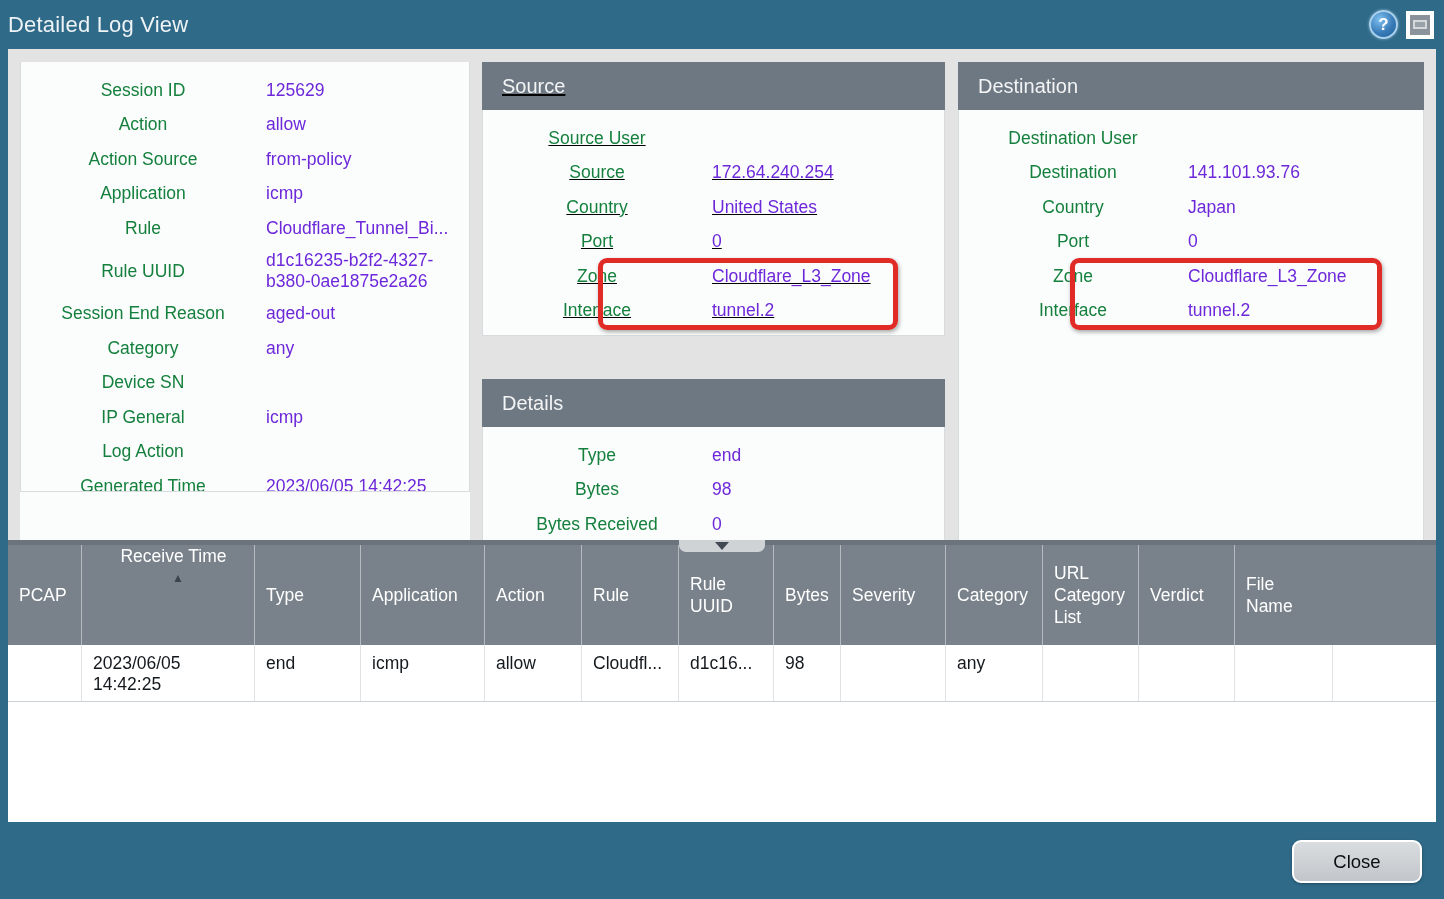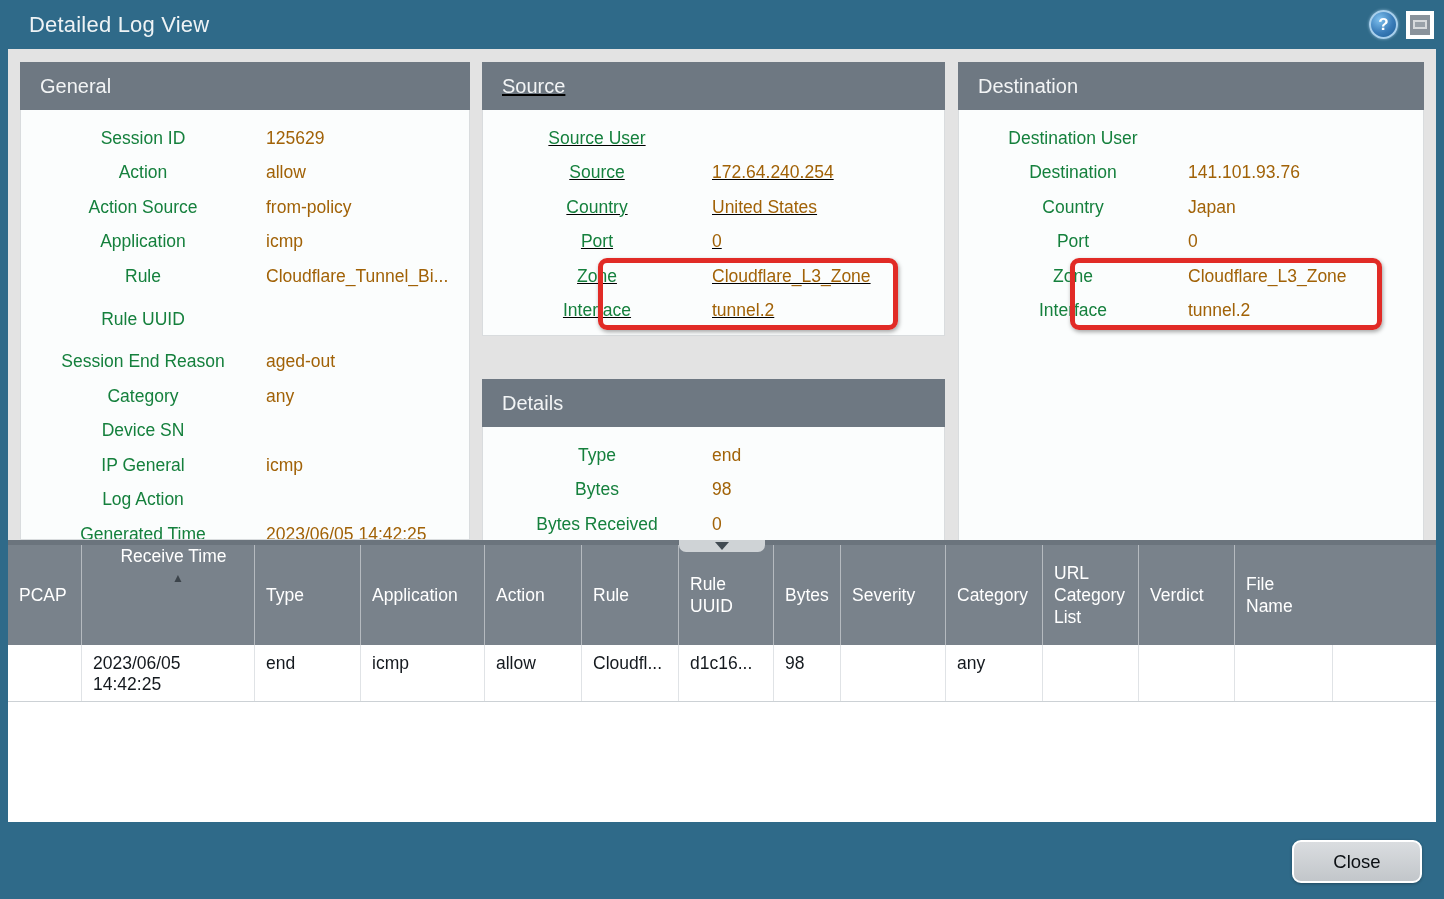--- a/index.html
+++ b/index.html
@@ -5,21 +5,21 @@
   * { margin:0; padding:0; box-sizing:border-box; }
   html,body { width:1444px; height:899px; }
   body {
     font-family:"Liberation Sans","DejaVu Sans",sans-serif;
     background:#2f6a89;
     position:relative;
     overflow:hidden;
   }
   
   .titlebar { position:absolute; left:0; top:0; width:1444px; height:49px;
-    display:flex; align-items:center; padding:0 10px 0 29px;justify-content:space-between; }
+    display:flex; align-items:center; padding:0 10px 0 8px;justify-content:space-between; }
   .titlebar .title { color:#eef3f5; font-size:22px; font-weight:400; letter-spacing:.2px; }
   .titlebar .spacer { flex:1; }
   .help-ic { width:29px; height:29px; border-radius:50%;
     background:radial-gradient(circle at 35% 30%, #7fc1ef 0%, #3a7cb8 55%, #1c5d97 100%);
     border:2px solid #a9d0ec; color:#fff; font-weight:bold; font-size:17px;
     display:flex; align-items:center; justify-content:center; margin-right:8px;
     box-shadow:0 0 3px rgba(200,230,255,.6); cursor:pointer; }
   .win-ic { width:28px; height:28px; background:#fff; padding:4px; cursor:pointer; }
   .win-ic .inner { width:100%; height:100%; background:#8a929b;
     display:flex; align-items:center; justify-content:center; }
@@ -28,21 +28,21 @@
   .content { position:absolute; left:8px; top:49px; width:1428px; height:773px;
     background:#e3e3e3; }
   .panel { position:absolute; background:#fbfdfd; }
   .phead { height:48px; background:#6e7882; color:#f2f4f5; font-size:20px;
     display:flex; align-items:center; padding-left:20px; }
   .pbody { padding:11px 18px 0 18px; background:#fbfdfd;
     border:1px solid #d9dcde; border-top:none; height:calc(100% - 48px); overflow:hidden; }
   .prow { display:flex; min-height:34.5px; align-items:center; }
   .prow.tall { min-height:51px; }
   .plabel { width:192px; text-align:center; color:#15803d; font-size:17.5px; flex:none; }
-  .pvalue { margin-left:19px; color:#a16207; font-size:17.5px; line-height:21px; }
+  .pvalue { margin-left:19px; color:#6d28d9; font-size:17.5px; line-height:21px; }
   .pvalue.uuid { width:172px; word-wrap:break-word; }
   .panel-general    { left:12px;  top:13px;  width:450px; height:478px; }
   .panel-source     { left:474px; top:13px;  width:463px; height:274px;text-decoration:underline; }
   .panel-details    { left:474px; top:330px; width:463px; height:169px; }
   .panel-destination{ left:950px; top:13px;  width:466px; height:538px; }
   .panel-general .plabel { width:208px; }
   
   .red-rect { position:absolute; border:5px solid #e12b26; border-radius:9px;
     box-shadow:1px 2px 4px rgba(0,0,0,.35); pointer-events:none; }
   .red-src { left:590px; top:209px; width:300px; height:72px; }
@@ -88,21 +88,20 @@
   <div class="win-ic">
     <div class="inner">
       <div class="pane"></div>
     </div>
   </div>
 </div>
 
 <div class="content">
 
   <div class="panel panel-general">
-    <div class="phead">General</div>
     <div class="pbody">
       <div class="prow">
           <div class="plabel">Session ID</div>
           <div class="pvalue">125629</div>
         </div>
       <div class="prow">
           <div class="plabel">Action</div>
           <div class="pvalue">allow</div>
         </div>
       <div class="prow">
@@ -112,20 +111,21 @@
       <div class="prow">
           <div class="plabel">Application</div>
           <div class="pvalue">icmp</div>
         </div>
       <div class="prow">
           <div class="plabel">Rule</div>
           <div class="pvalue">Cloudflare_Tunnel_Bi...</div>
         </div>
       <div class="prow tall">
           <div class="plabel">Rule UUID</div>
+          <div class="pvalue uuid">d1c16235-b2f2-4327-b380-0ae1875e2a26</div>
         </div>
       <div class="prow">
           <div class="plabel">Session End Reason</div>
           <div class="pvalue">aged-out</div>
         </div>
       <div class="prow">
           <div class="plabel">Category</div>
           <div class="pvalue">any</div>
         </div>
       <div class="prow">

